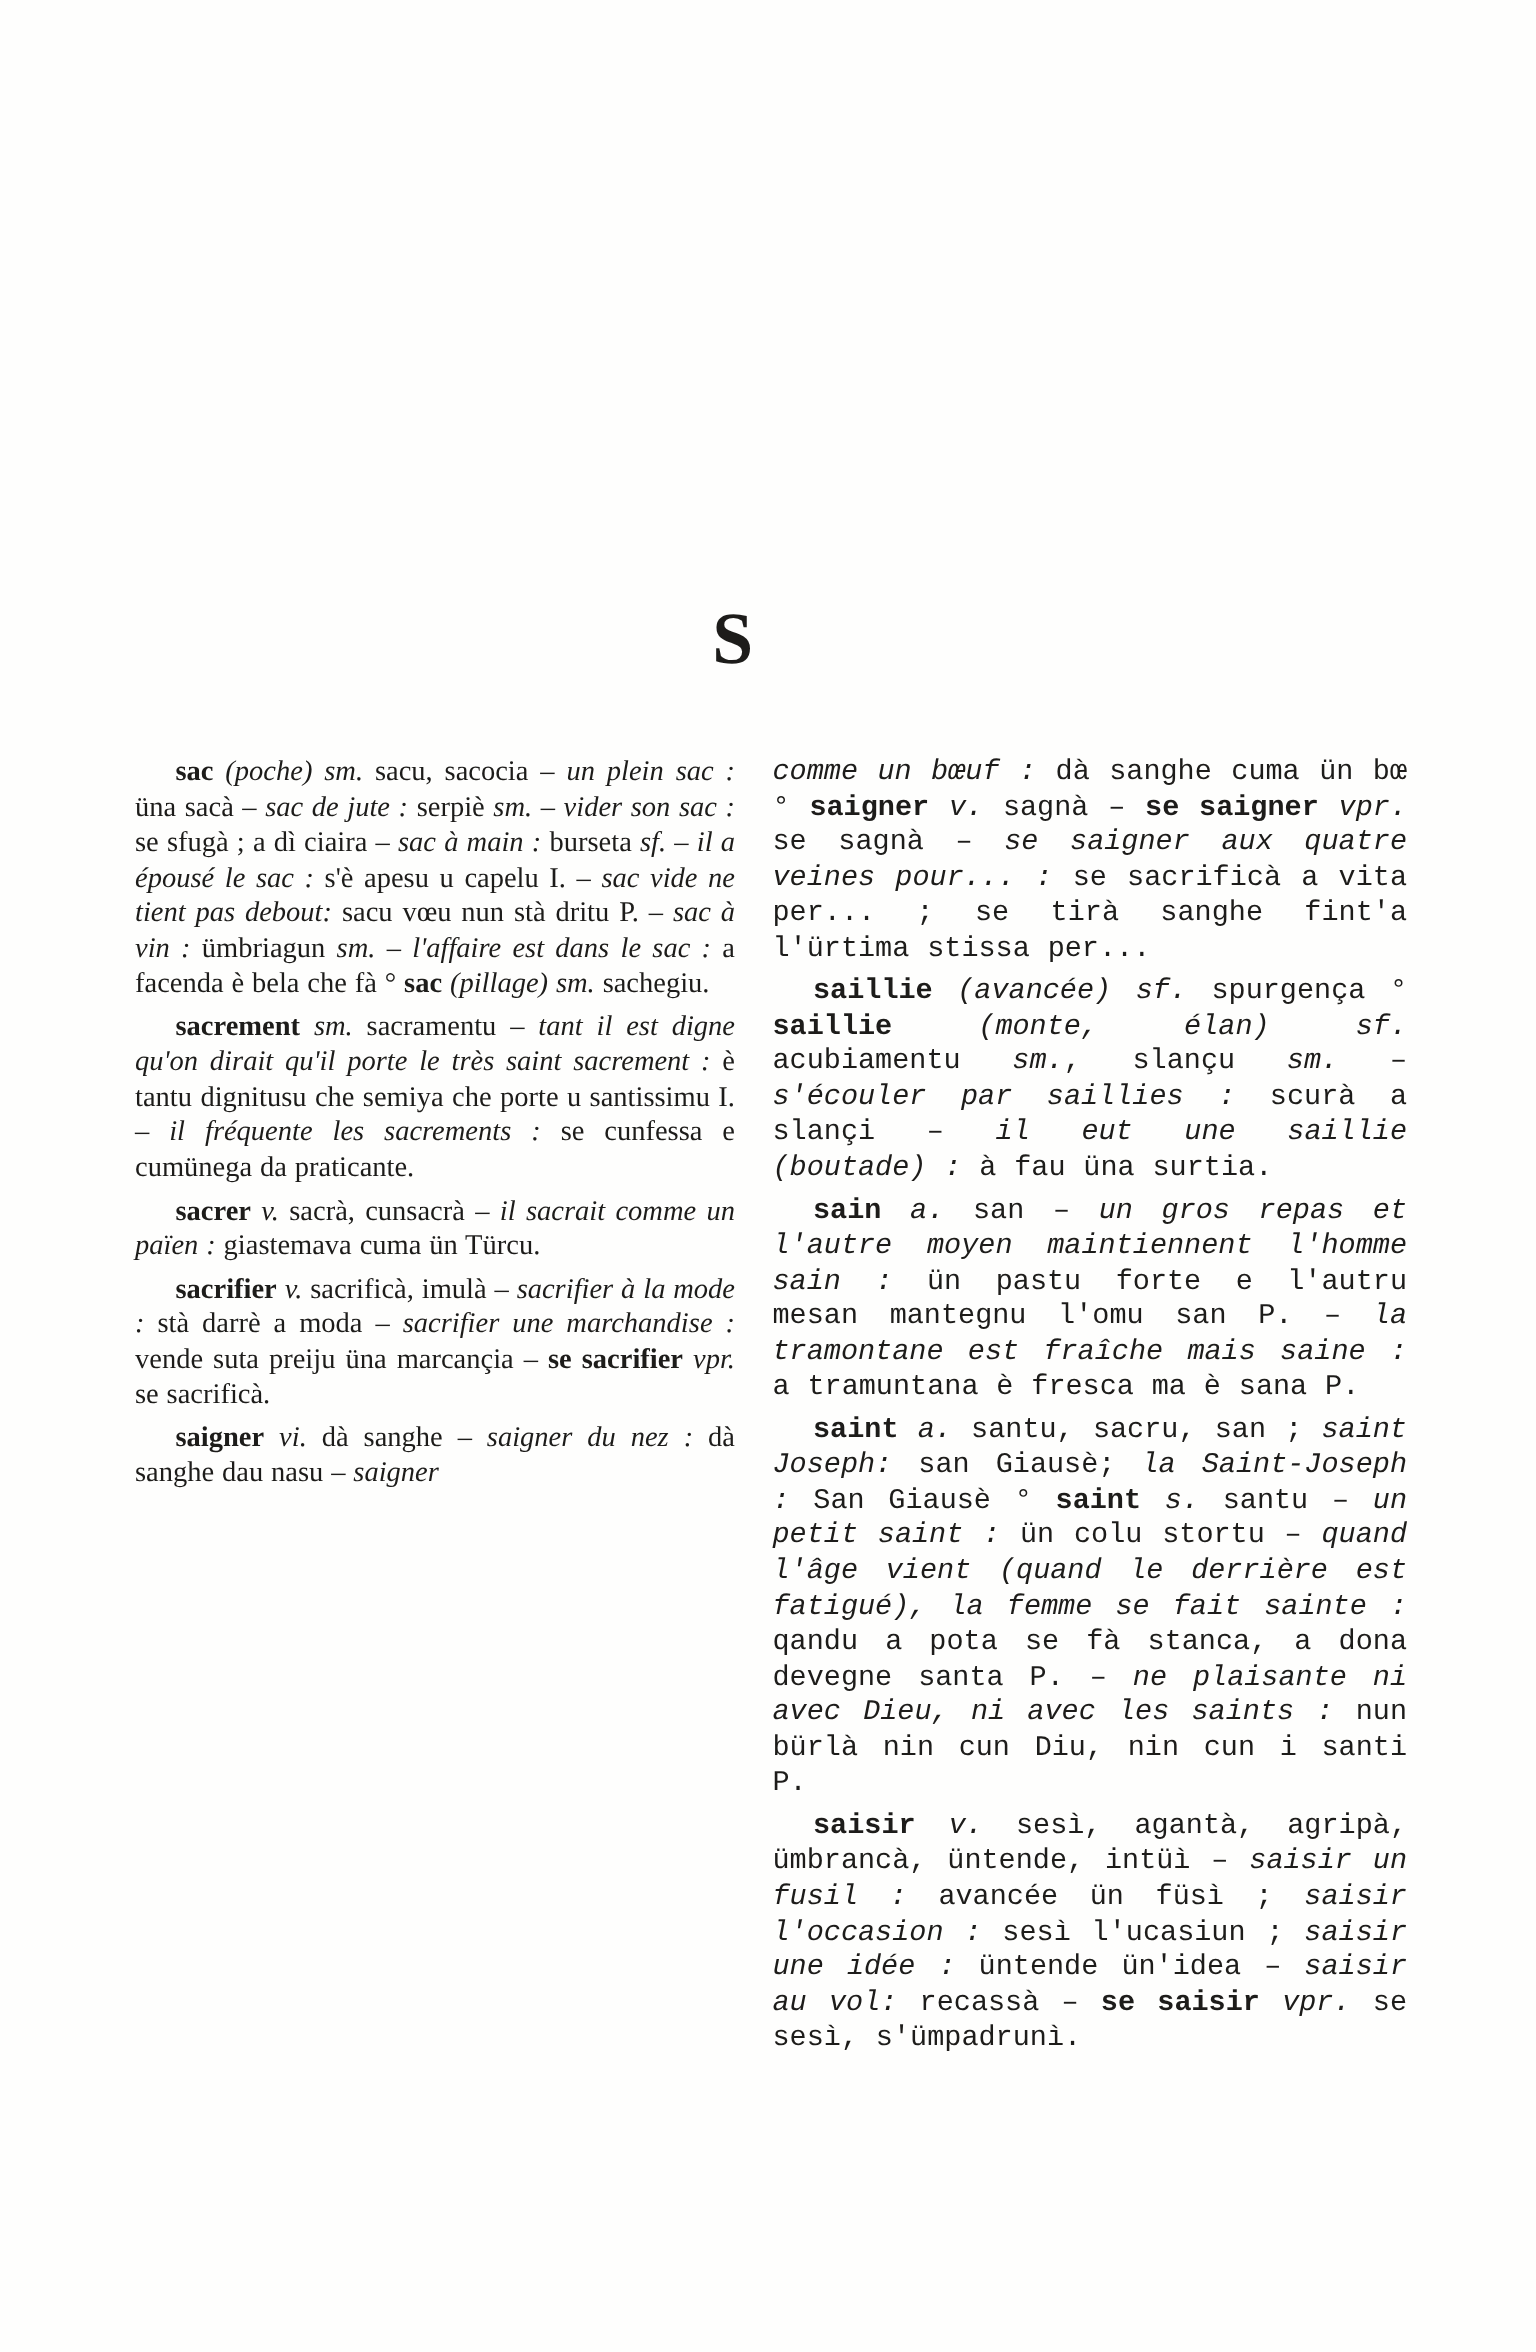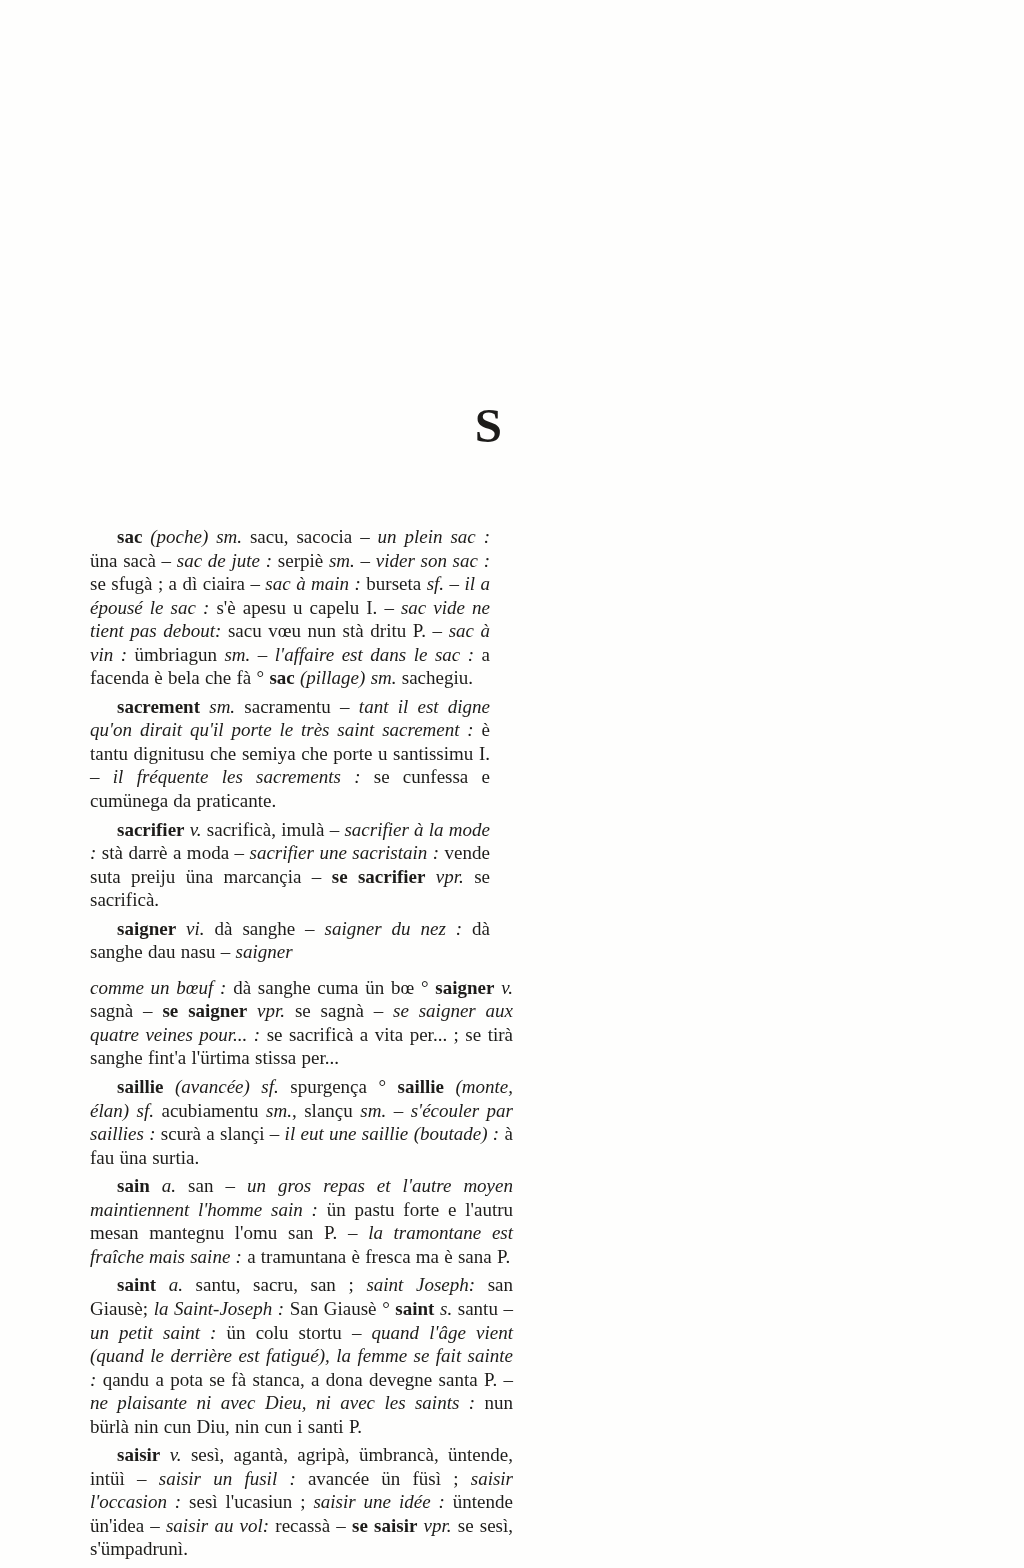--- a/index.html
+++ b/index.html
@@ -19,29 +19,28 @@
     left: 0;
     width: 978px;            
     text-align: center;
     font-size: 49px;
     font-weight: bold;
     line-height: 1;
     letter-spacing: 1px;
   }
   .columns {
     position: absolute;
-    top: 525px;
+    top: 503px;
     left: 90px;
     display: flex;
-    gap: 12px;
-    flex-direction: column;
+    gap: 25px;
   }
   .col { text-align: justify; }
   .col-left  { width: 400px; }
-  .col-right { width: 423px; }
+  .col-right { width: 423px; font-family: Liberation Mono, monospace; }
   .col p {
     margin: 0;
     text-indent: 27px;
     font-size: 19px;
     line-height: 23.55px;
     word-spacing: 0.5px;
   }
   .col p + p { margin-top: 5px; }
   .col p.no-indent { text-indent: 0; }
   .col b { font-weight: bold; }
@@ -50,21 +49,22 @@
 </head>
 <body>
 
 <div class="page">
   <div class="letter">S</div>
 
   <div class="columns">
     <div class="col col-left">
         <p><b>sac</b><i> (poche) sm.</i><span> sacu, sacocia – </span><i>un plein sac :</i><span> üna sacà – </span><i>sac de jute :</i><span> serpiè </span><i>sm.</i><span> – </span><i>vider son sac :</i><span> se sfugà ; a dì ciaira – </span><i>sac à main :</i><span> burseta </span><i>sf.</i><span> – </span><i>il a épousé le sac :</i><span> s'è apesu u capelu I. – </span><i>sac vide ne tient pas debout:</i><span> sacu vœu nun stà dritu P. – </span><i>sac à vin :</i><span> ümbriagun </span><i>sm.</i><span> – </span><i>l'affaire est dans le sac :</i><span> a facenda è bela che fà ° </span><b>sac</b><i> (pillage) sm.</i><span> sachegiu.</span></p>
         <p><b>sacrement</b><i> sm.</i><span> sacramentu – </span><i>tant il est digne qu'on dirait qu'il porte le très saint sacrement :</i><span> è tantu dignitusu che semiya che porte u santissimu I. – </span><i>il fréquente les sacrements :</i><span> se cunfessa e cumünega da praticante.</span></p>
-        <p><b>sacrifier</b><i> v.</i><span> sacrificà, imulà – </span><i>sacrifier à la mode :</i><span> stà darrè a moda – </span><i>sacrifier une sacristain :</i><span> vende suta preiju üna marcançia – </span><b>se sacrifier</b><i> vpr.</i><span> se sacrificà.</span></p>
+        <p><b>sacrer</b><i> v.</i><span> sacrà, cunsacrà – </span><i>il sacrait comme un païen :</i><span> giastemava cuma ün Türcu.</span></p>
+        <p><b>sacrifier</b><i> v.</i><span> sacrificà, imulà – </span><i>sacrifier à la mode :</i><span> stà darrè a moda – </span><i>sacrifier une marchandise :</i><span> vende suta preiju üna marcançia – </span><b>se sacrifier</b><i> vpr.</i><span> se sacrificà.</span></p>
         <p><b>saigner</b><i> vi.</i><span> dà sanghe – </span><i>saigner du nez :</i><span> dà sanghe dau nasu – </span><i>saigner</i></p>
       </div>
     <div class="col col-right">
         <p class="no-indent"><i>comme un bœuf :</i><span> dà sanghe cuma ün bœ ° </span><b>saigner</b><i> v.</i><span> sagnà – </span><b>se saigner</b><i> vpr.</i><span> se sagnà – </span><i>se saigner aux quatre veines pour... :</i><span> se sacrificà a vita per... ; se tirà sanghe fint'a l'ürtima stissa per...</span></p>
         <p><b>saillie</b><i> (avancée) sf.</i><span> spurgença ° </span><b>saillie</b><i> (monte, élan) sf.</i><span> acubiamentu </span><i>sm.</i><span>, slançu </span><i>sm.</i><span> – </span><i>s'écouler par saillies :</i><span> scurà a slançi – </span><i>il eut une saillie (boutade) :</i><span> à fau üna surtia.</span></p>
         <p><b>sain</b><i> a.</i><span> san – </span><i>un gros repas et l'autre moyen maintiennent l'homme sain :</i><span> ün pastu forte e l'autru mesan mantegnu l'omu san P. – </span><i>la tramontane est fraîche mais saine :</i><span> a tramuntana è fresca ma è sana P.</span></p>
         <p><b>saint</b><i> a.</i><span> santu, sacru, san ; </span><i>saint Joseph:</i><span> san Giausè; </span><i>la Saint-Joseph :</i><span> San Giausè ° </span><b>saint</b><i> s.</i><span> santu – </span><i>un petit saint :</i><span> ün colu stortu – </span><i>quand l'âge vient (quand le derrière est fatigué), la femme se fait sainte :</i><span> qandu a pota se fà stanca, a dona devegne santa P. – </span><i>ne plaisante ni avec Dieu, ni avec les saints :</i><span> nun bürlà nin cun Diu, nin cun i santi P.</span></p>
         <p><b>saisir</b><i> v.</i><span> sesì, agantà, agripà, ümbrancà, üntende, intüì – </span><i>saisir un fusil :</i><span> avancée ün füsì ; </span><i>saisir l'occasion :</i><span> sesì l'ucasiun ; </span><i>saisir une idée :</i><span> üntende ün'idea – </span><i>saisir au vol:</i><span> recassà – </span><b>se saisir</b><i> vpr.</i><span> se sesì, s'ümpadrunì.</span></p>
       </div>
   </div>

